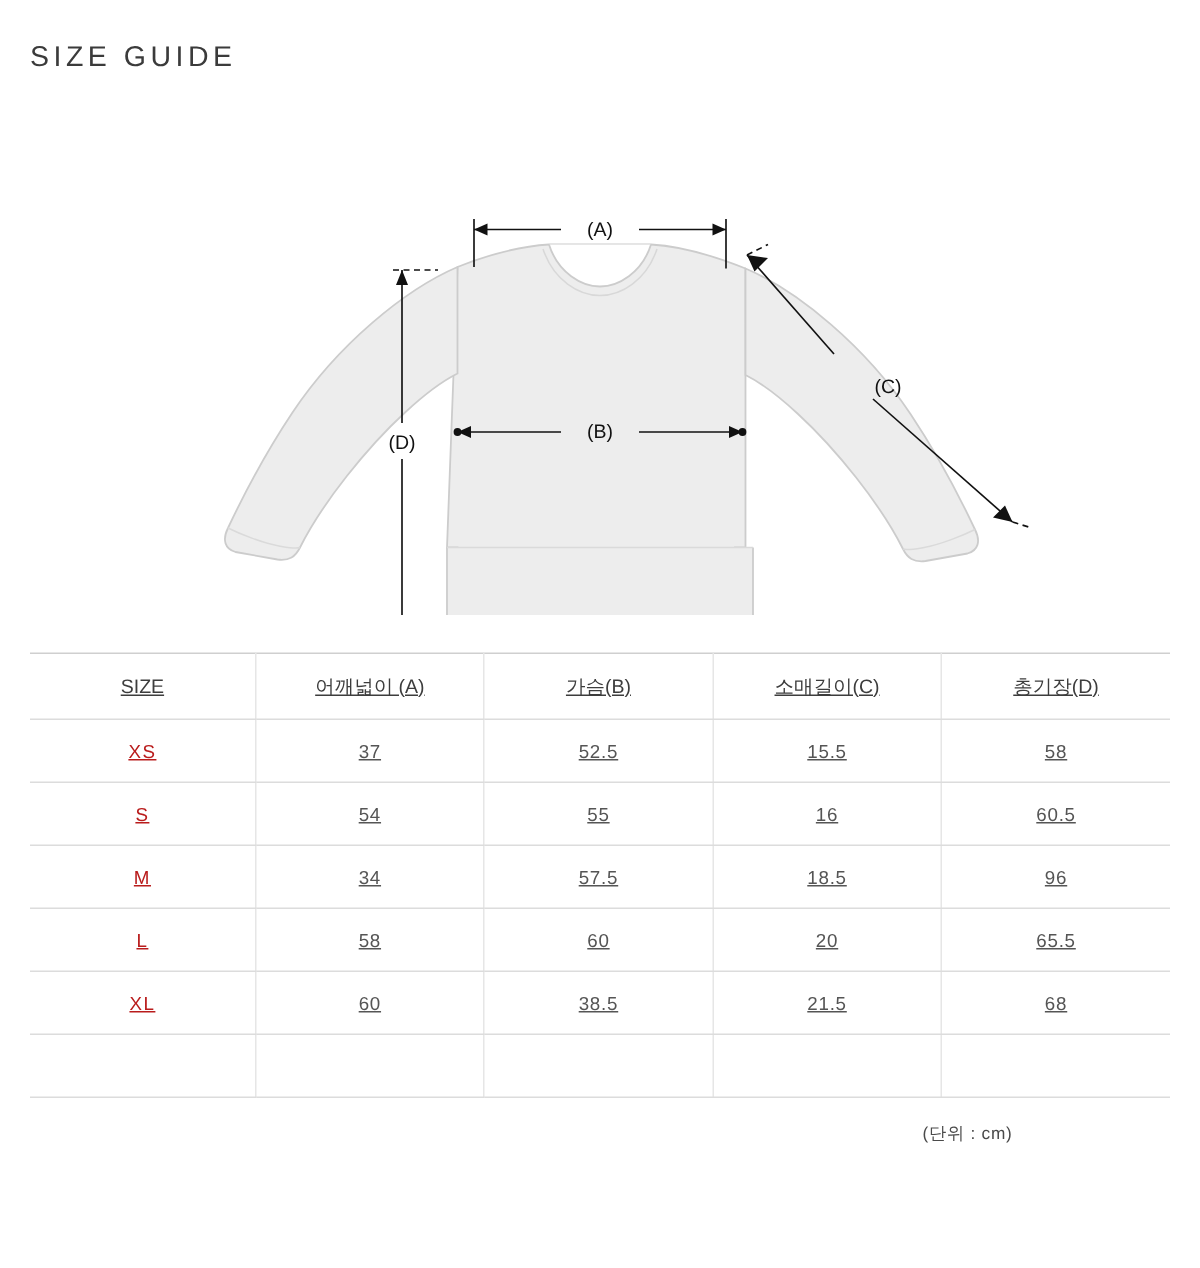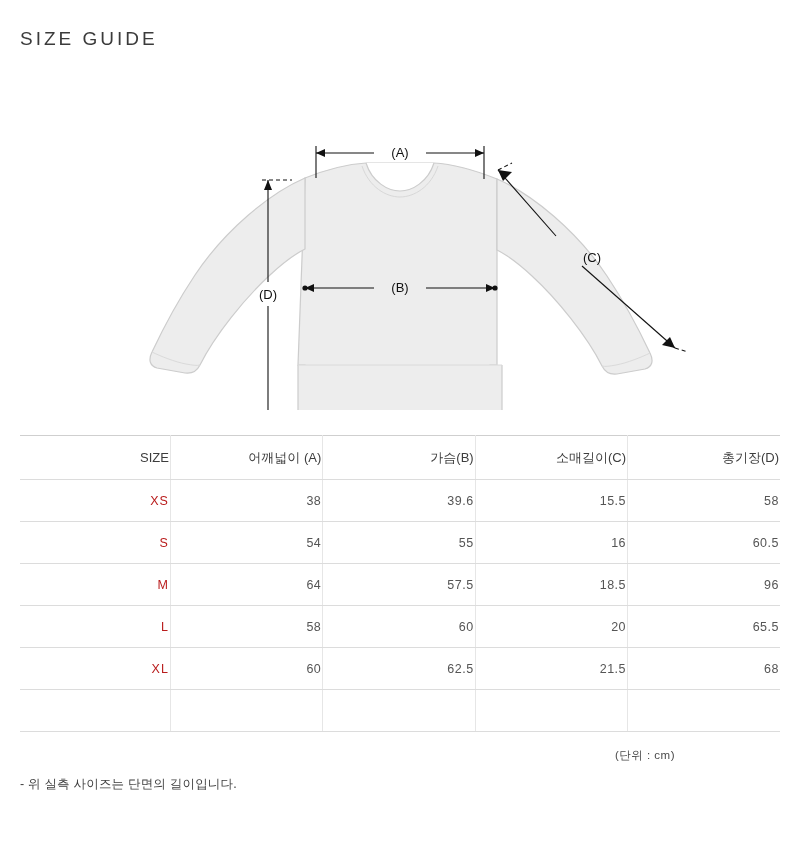--- a/index.html
+++ b/index.html
@@ -56,25 +56,26 @@
     width: 760px;
     table-layout: fixed;
   }
   table.size-table th,
   table.size-table td {
     border-top: 1px solid #dcdcdc;
     border-bottom: 1px solid #dcdcdc;
     border-left: 1px solid #e6e6e6;
     border-right: 1px solid #e6e6e6;
     height: 42px;
-    text-align: right;
+    text-align: center;
     vertical-align: middle;
     font-size: 12.5px;
     font-weight: normal;
     color: #4a4a4a;
+    text-decoration: underline;
   }
   table.size-table thead th {
     border-top: 1px solid #cfcfcf;
     border-bottom: 1px solid #dcdcdc;
     font-size: 13px;
     color: #3d3d3d;
     height: 44px;
   }
   table.size-table tr > *:first-child {
     border-left: none;
@@ -209,63 +210,62 @@
           <th>SIZE</th>
           <th>어깨넓이 (A)</th>
           <th>가슴(B)</th>
           <th>소매길이(C)</th>
           <th>총기장(D)</th>
         </tr>
       </thead>
       <tbody>
         <tr>
           <td>XS</td>
-          <td>38</td>
-          <td>39.6</td>
+          <td>37</td>
+          <td>52.5</td>
           <td>15.5</td>
           <td>58</td>
         </tr>
         <tr>
           <td>S</td>
           <td>54</td>
           <td>55</td>
           <td>16</td>
           <td>60.5</td>
         </tr>
         <tr>
           <td>M</td>
-          <td>64</td>
+          <td>34</td>
           <td>57.5</td>
           <td>18.5</td>
           <td>96</td>
         </tr>
         <tr>
           <td>L</td>
           <td>58</td>
           <td>60</td>
           <td>20</td>
           <td>65.5</td>
         </tr>
         <tr>
           <td>XL</td>
           <td>60</td>
-          <td>62.5</td>
+          <td>38.5</td>
           <td>21.5</td>
           <td>68</td>
         </tr>
         <tr class="empty-row">
           <td></td>
           <td></td>
           <td></td>
           <td></td>
           <td></td>
         </tr>
       </tbody>
     </table>
   </div>
 
   <div class="unit-note">(단위 : cm)</div>
 
   <div class="footnotes">
-    <div class="footnote">- 위 실측 사이즈는 단면의 길이입니다.</div>
   </div>
 
 </div>
 
 </body></html>

